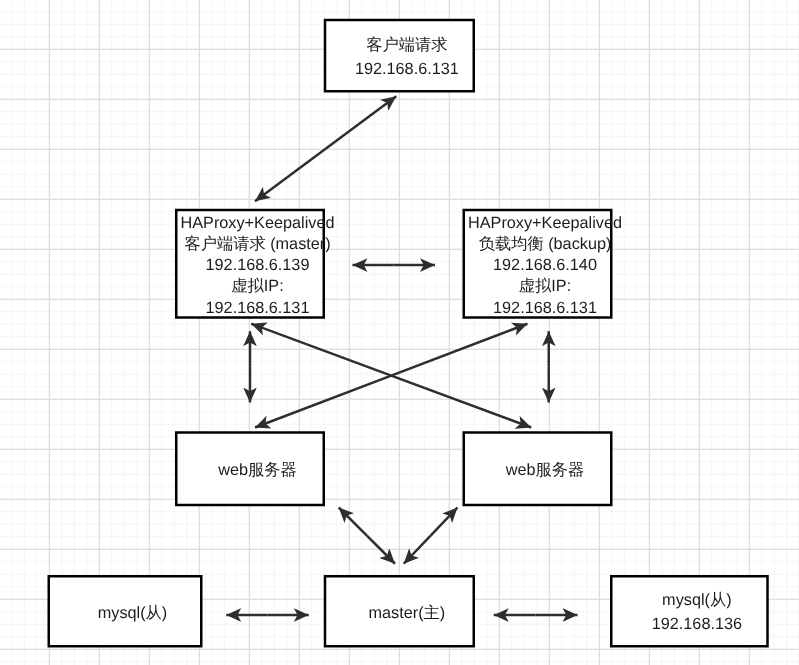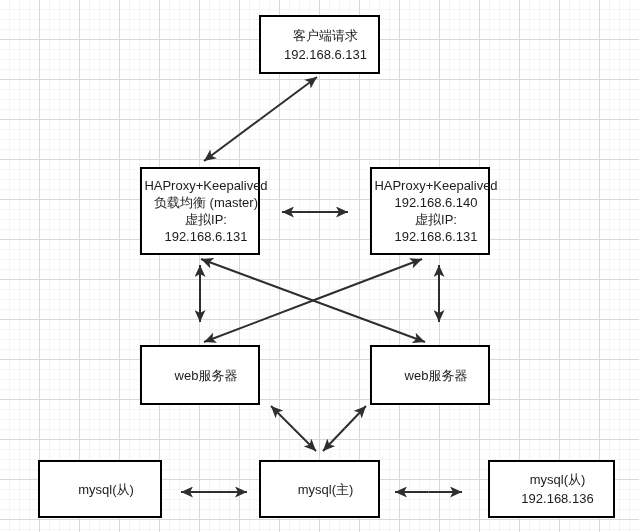--- a/index.html
+++ b/index.html
@@ -115,46 +115,48 @@
     </g>
   </svg>
 
   <div class="node" id="n-client">
     <div>客户端请求</div>
     <div>192.168.6.131</div>
   </div>
 
   <div class="node tall" id="n-hapm">
     <div>HAProxy+Keepalived</div>
-    <div>负载均衡 (master)</div>
+    <div>客户端请求 (master)</div>
+    <div>192.168.6.139</div>
     <div>虚拟IP:</div>
     <div>192.168.6.131</div>
   </div>
 
   <div class="node tall" id="n-hapb">
     <div>HAProxy+Keepalived</div>
+    <div>负载均衡 (backup)</div>
     <div>192.168.6.140</div>
     <div>虚拟IP:</div>
     <div>192.168.6.131</div>
   </div>
 
   <div class="node" id="n-web1">
     <div>web服务器</div>
   </div>
 
   <div class="node" id="n-web2">
     <div>web服务器</div>
   </div>
 
   <div class="node" id="n-ms1">
     <div>mysql(从)</div>
   </div>
 
   <div class="node" id="n-mm">
-    <div>mysql(主)</div>
+    <div>master(主)</div>
   </div>
 
   <div class="node" id="n-ms2">
     <div>mysql(从)</div>
     <div>192.168.136</div>
   </div>
 
 </div>
 
 </body></html>

